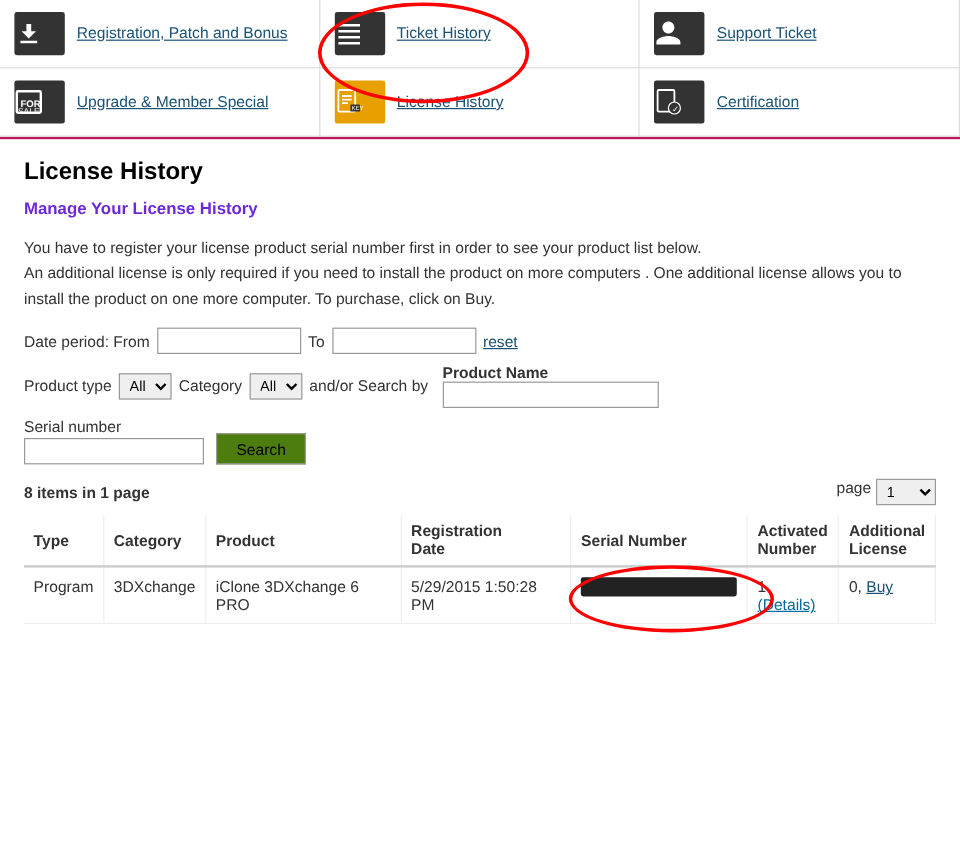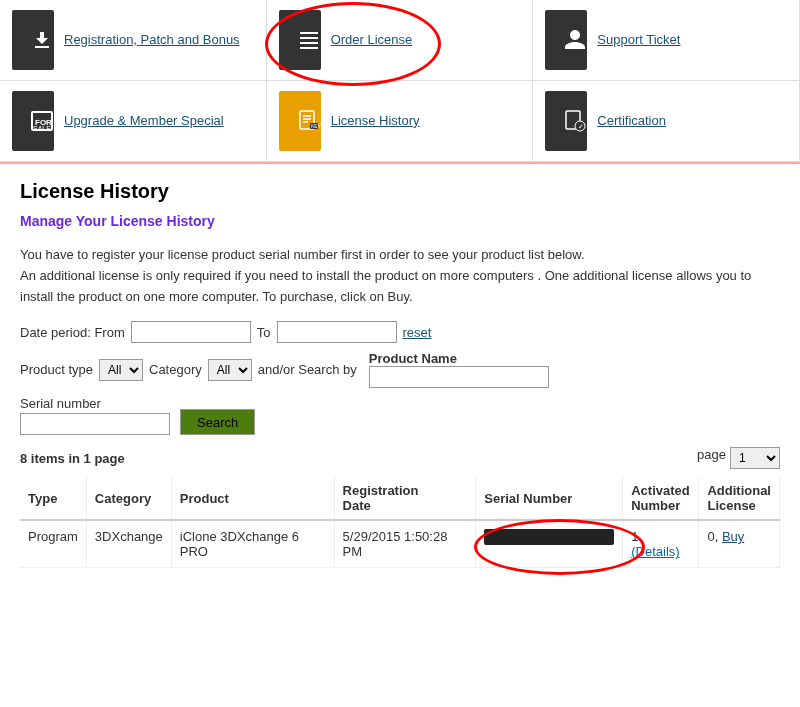--- a/index.html
+++ b/index.html
@@ -2,38 +2,38 @@
 <html><head>
   <meta charset="utf-8">
   <style>
     * { box-sizing: border-box; margin: 0; padding: 0; }
     body { font-family: Arial, sans-serif; font-size: 13px; color: #333; background: #fff; }
 
     
     .top-nav {
       display: grid;
       grid-template-columns: 1fr 1fr 1fr;
-      border-bottom: 2px solid #fca5a5;
+      border-bottom: 2px solid #be185d;
     }
     .nav-item {
       display: flex;
       align-items: center;
       padding: 10px 12px;
       border-right: 1px solid #ddd;
       border-bottom: 1px solid #ddd;
       cursor: pointer;
       gap: 10px;
     }
     .nav-icon {
       width: 42px;
-      height: 60px;
+      height: 36px;
       background: #333;
       display: flex;
       align-items: center;
-      justify-content: flex-end;
+      justify-content: flex-start;
       flex-shrink: 0;
       border-radius: 2px;
     }
     .nav-icon.gold { background: #e8a000; }
     .nav-icon svg { fill: #fff; }
     .nav-label { font-size: 13px; color: #1a5276; text-decoration: underline; line-height: 1.4; }
 
     
     .circle-annotation {
       position: relative;
@@ -207,21 +207,21 @@
           </svg>
       </div>
       <span class="nav-label">Registration, Patch and Bonus</span>
     </div>
     <div class="nav-item">
       <div class="nav-icon dark">
         <svg width="24" height="24" viewBox="0 0 24 24">
             <path d="M3 4h18v2H3V4zm0 5h18v2H3V9zm0 5h18v2H3v-2zm0 5h18v2H3v-2z"></path>
           </svg>
       </div>
-      <span class="nav-label">Order License</span>
+      <span class="nav-label">Ticket History</span>
     </div>
     <div class="nav-item">
       <div class="nav-icon dark">
         <svg width="24" height="24" viewBox="0 0 24 24">
             <path d="M12 12c2.7 0 5-2.3 5-5s-2.3-5-5-5-5 2.3-5 5 2.3 5 5 5zm0 2c-3.3 0-10 1.7-10 5v2h20v-2c0-3.3-6.7-5-10-5z"></path>
           </svg>
       </div>
       <span class="nav-label">Support Ticket</span>
     </div>
     <div class="nav-item">

